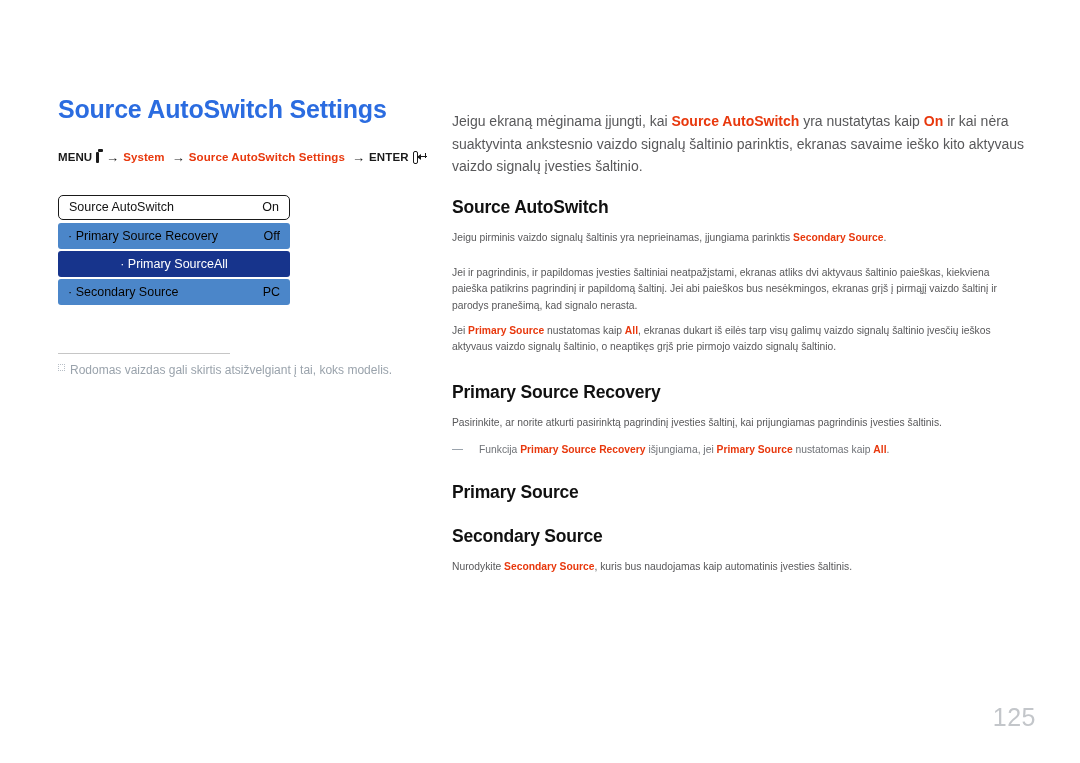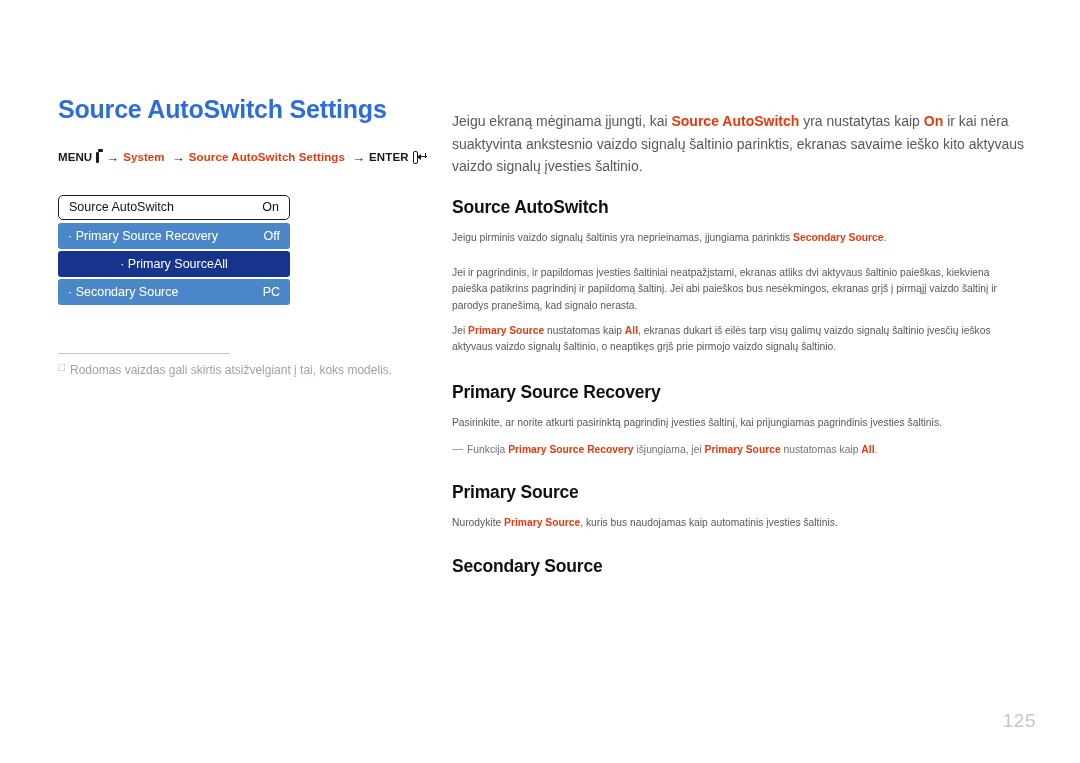--- a/index.html
+++ b/index.html
@@ -136,21 +136,21 @@
   .osd-row.head {
     border: 1.3px solid #1a1a1a;
     border-radius: 5px;
     color: #111;
     background: #fff;
     height: 25px;
     margin-bottom: 3px;
   }
   .osd-row.dim {
     background: #4b86c9;
-    color: #ffffff;
+    color: #000000;
     text-shadow: 0 0 1px rgba(255,255,255,0.15);
   }
   .osd-row.sel {
     background: #17348c;
     color: #ffffff;
     justify-content: center;
   }
   .osd-label { white-space: nowrap; }
   .osd-value { white-space: nowrap; }
 
@@ -221,30 +221,30 @@
   }
   .icon-dash {
     display: inline-block;
     width: 11px;
     height: 1.6px;
     background: #9aa3ac;
     margin-right: 4px;
     margin-top: 7px;
     flex: 0 0 auto;
   }
-  .note-line .txt { color: #6f7277; }
+  .note-line .txt { color: #6f7277; margin-left: 12px; }
 
   .gap-lg { height: 9px; }
 
   
   .page-num {
     position: absolute;
     right: 44px;
     bottom: 31px;
-    font-size: 19px;
+    font-size: 25px;
     color: #c3c6ca;
     letter-spacing: 0.5px;
     font-family: "Liberation Sans", sans-serif;
     text-align: right;
   }
 </style>
 </head>
 <body>
 
 <div class="left-col">
@@ -308,22 +308,22 @@
     <h2 class="sec-title">Primary Source Recovery</h2>
     <p class="body"><span>Pasirinkite, ar norite atkurti pasirinktą pagrindinį įvesties šaltinį, kai prijungiamas pagrindinis įvesties šaltinis.</span></p>
     <div class="note-line">
       <span class="icon-dash"></span>
       <span class="txt"><span>Funkcija </span><span class="hl">Primary Source Recovery</span><span> išjungiama, jei </span><span class="hl">Primary Source</span><span> nustatomas kaip </span><span class="hl">All</span><span>.</span></span>
     </div>
   </div>
 
   <div class="sec">
     <h2 class="sec-title">Primary Source</h2>
-    <p class="body"><span>Nurodykite </span><span class="hl">Primary Source</span><span>, kuris bus naudojamas kaip automatinis įvesties šaltinis.</span></p>
   </div>
 
   <div class="sec">
     <h2 class="sec-title">Secondary Source</h2>
+    <p class="body"><span>Nurodykite </span><span class="hl">Secondary Source</span><span>, kuris bus naudojamas kaip automatinis įvesties šaltinis.</span></p>
   </div>
 
 </div>
 
 <div class="page-num">125</div>
 
 </body></html>

